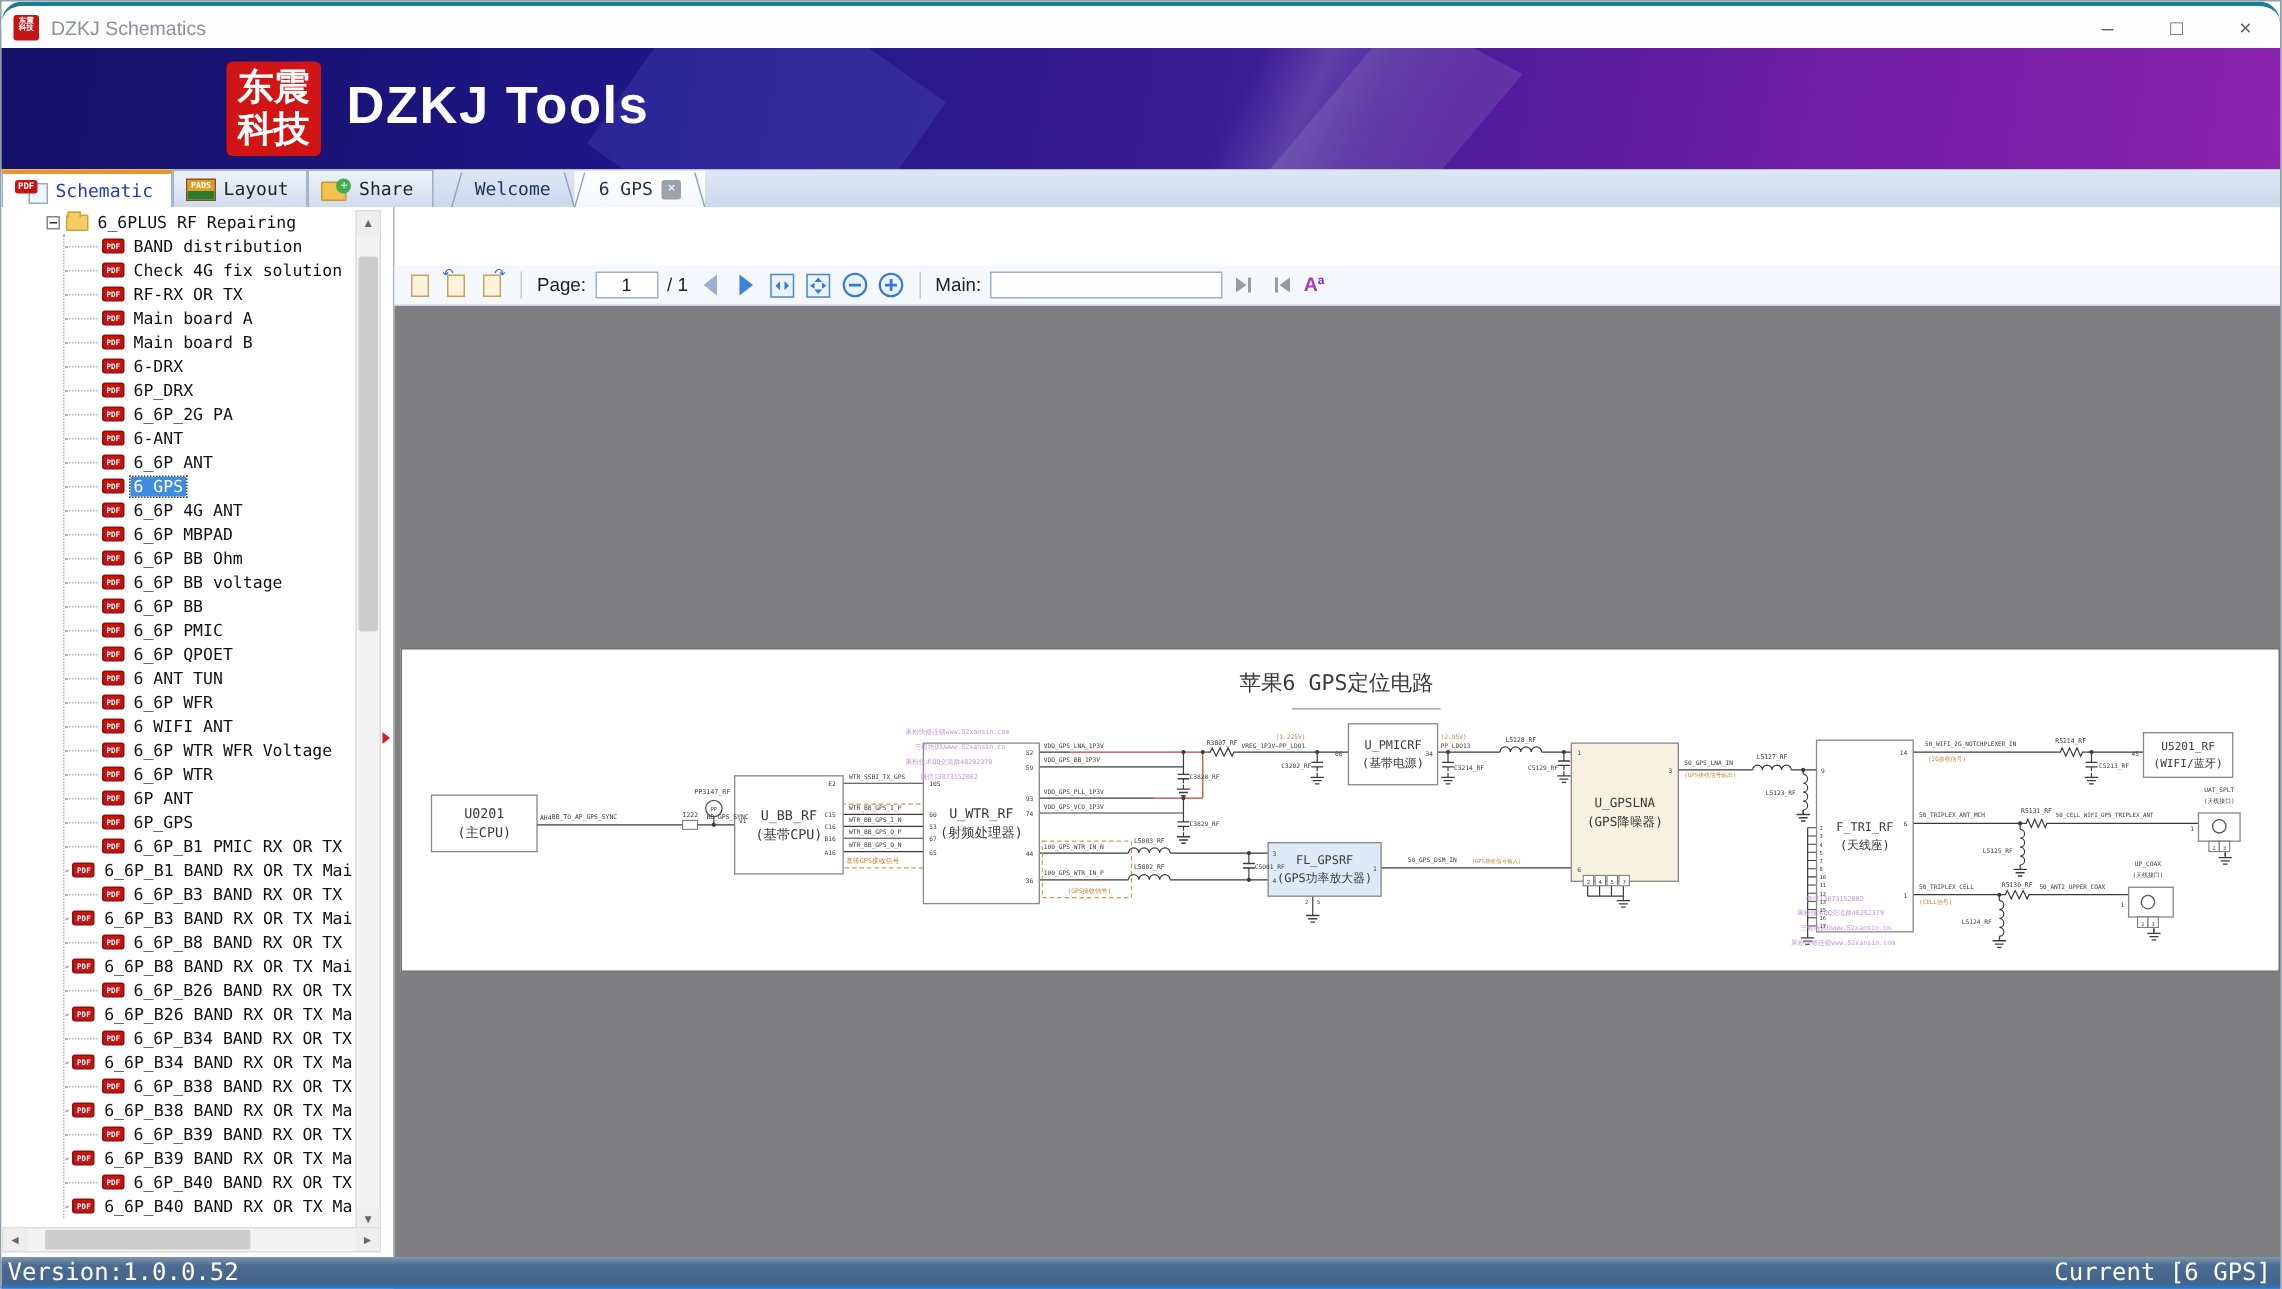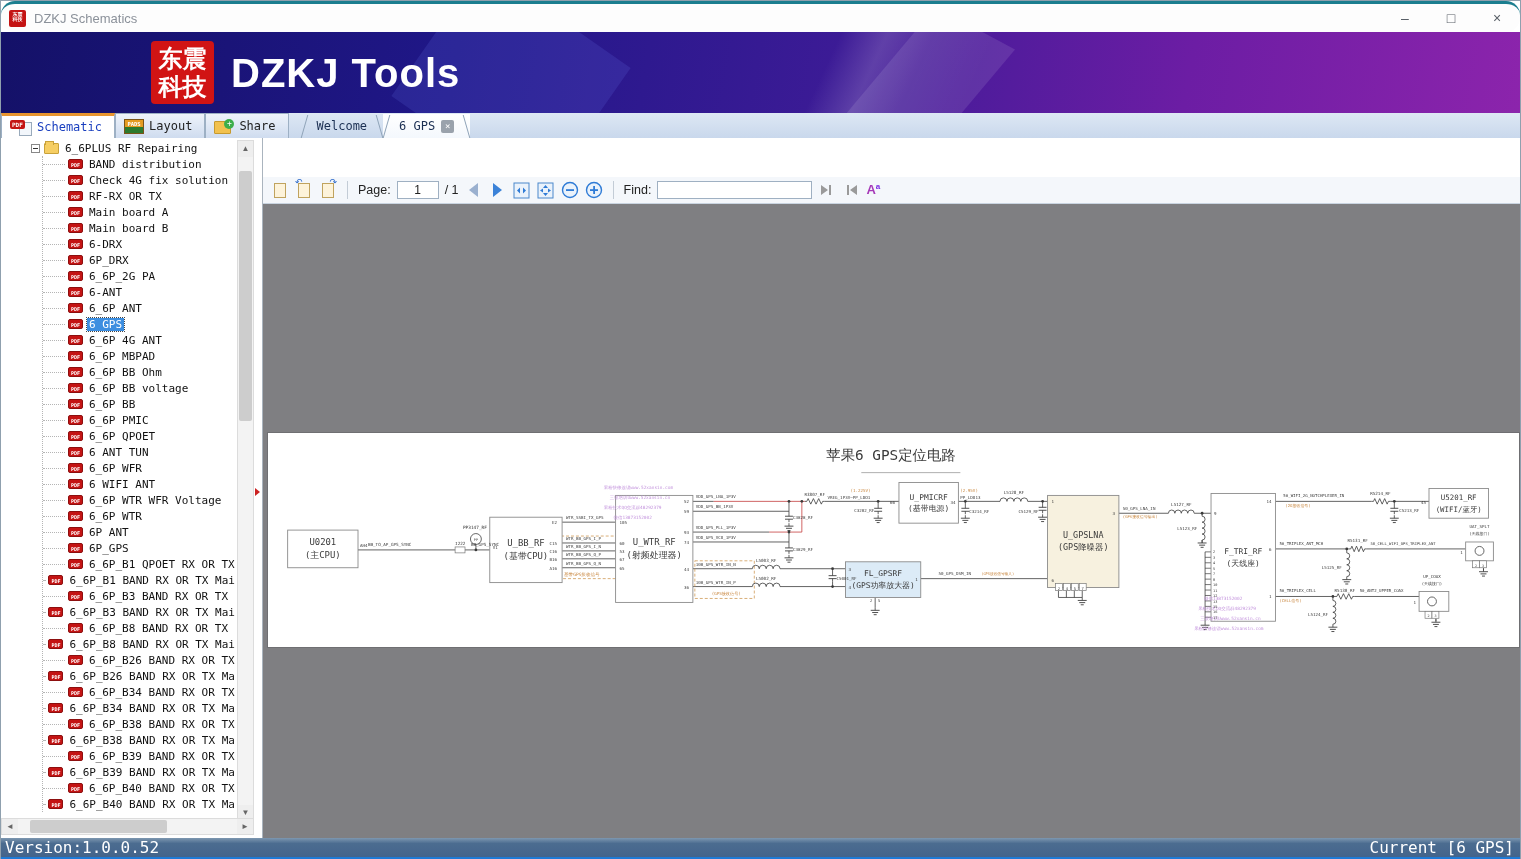--- a/index.html
+++ b/index.html
@@ -23,21 +23,21 @@
       linear-gradient(115deg, transparent 54%, rgba(255,255,255,.16) 57%, rgba(255,255,255,.05) 60%, transparent 64%),
       linear-gradient(100deg, #141168 0%, #201788 30%, #3c1b96 55%, #6c1da4 78%, #8c24ac 100%);
     overflow:hidden; }
   #banner::before { content:""; position:absolute; left:420px; top:-30px; width:180px; height:160px;
       background:rgba(120,140,255,.14); transform:rotate(35deg); }
   #banner::after { content:""; position:absolute; left:880px; top:-20px; width:90px; height:150px;
       background:rgba(255,255,255,.10); transform:rotate(28deg) skewX(-12deg); }
   #logo { position:absolute; left:150px; top:9px; width:63px; height:63px; background:#d11414;
           border-radius:4px; color:#fff; font-weight:bold; font-size:24px; line-height:28px;
           text-align:center; padding-top:4px; z-index:2; }
-  #banner-title { position:absolute; left:230px; top:19px; font-size:40px; font-weight:bold;
+  #banner-title { position:absolute; left:230px; top:19px; font-size:35px; font-weight:bold;
           color:#fff; letter-spacing:1px; z-index:2; }
   #banner-sub { position:absolute; left:795px; top:27px; width:620px; text-align:center;
           font-size:25px; color:#f4f2fa; text-shadow:0 1px 2px rgba(0,0,0,.4); z-index:2; }
 
   
   #tabbar { position:absolute; left:0; top:112px; width:100%; height:25px;
             background:linear-gradient(#dde7f4,#c9d8ec); display:flex; align-items:flex-end; }
   .app-tab { height:25px; display:flex; align-items:center; gap:5px; padding:0 12px 0 8px;
              border:1px solid #9db0c4; border-bottom:none; background:linear-gradient(#eef3fa,#cfdcEF);
              font-family:"DejaVu Sans Mono", monospace; font-size:12px; color:#222; cursor:default; }
@@ -305,21 +305,21 @@
             <span class="t-label">6P ANT</span>
           </div>
           <div class="trow item">
             <span class="dots"></span>
             <span class="pdf-ico">PDF</span>
             <span class="t-label">6P_GPS</span>
           </div>
           <div class="trow item">
             <span class="dots"></span>
             <span class="pdf-ico">PDF</span>
-            <span class="t-label">6_6P_B1 QPOET RX OR TX</span>
+            <span class="t-label">6_6P_B1 PMIC RX OR TX</span>
           </div>
           <div class="trow item">
             <span class="dots"></span>
             <span class="pdf-ico">PDF</span>
             <span class="t-label">6_6P_B1 BAND RX OR TX Mai</span>
           </div>
           <div class="trow item">
             <span class="dots"></span>
             <span class="pdf-ico">PDF</span>
             <span class="t-label">6_6P_B3 BAND RX OR TX</span>
@@ -443,21 +443,21 @@
             </svg>
         </span>
         <span class="tb-ico">
           <svg width="18" height="18">
               <circle cx="9" cy="9" r="7.5" fill="#eaf2fb" stroke="#2f7bd6" stroke-width="1.4"></circle>
               <rect x="5" y="8.2" width="8" height="1.8" fill="#2f7bd6"></rect>
               <rect x="8.2" y="5" width="1.8" height="8" fill="#2f7bd6"></rect>
             </svg>
         </span>
         <span class="tsep"></span>
-        <span>Find:</span>
+        <span>Main:</span>
         <input id="find-input" value="" style="">
         <span class="tb-ico">
           <svg width="16" height="14">
               <path d="M12 2 V12 H10 V2 Z M9 7 L2 2 V12 Z" fill="#9a9a9a"></path>
             </svg>
         </span>
         <span class="tb-ico">
           <svg width="16" height="14">
               <path d="M4 2 V12 H6 V2 Z M7 7 L14 2 V12 Z" fill="#9a9a9a"></path>
             </svg>

